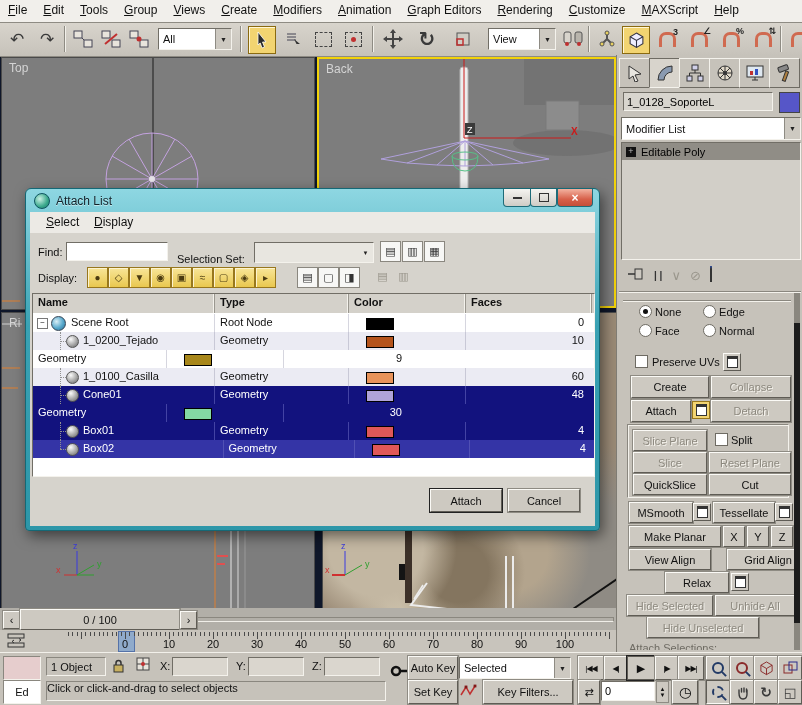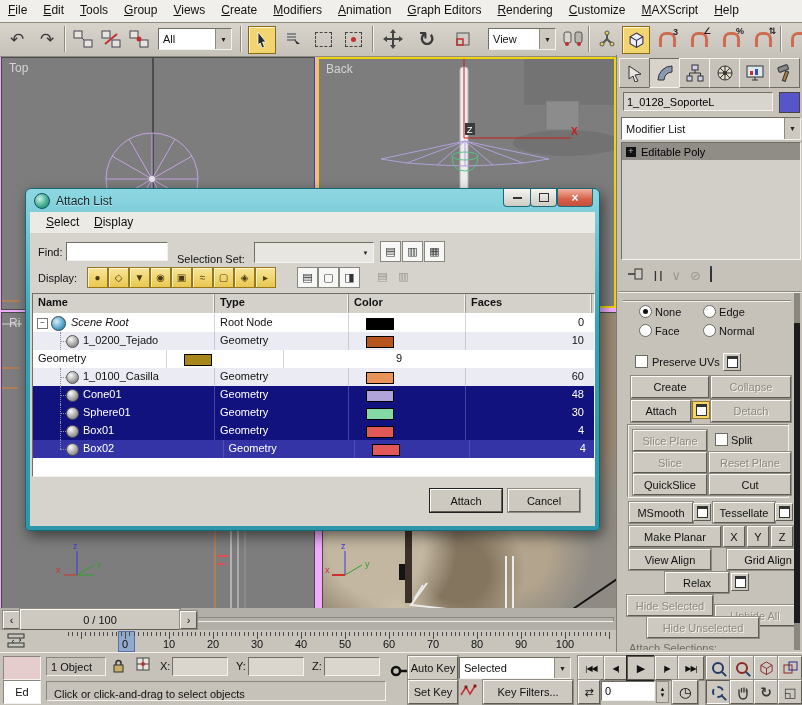--- a/index.html
+++ b/index.html
@@ -1,16 +1,16 @@
 <!DOCTYPE html>
 <html><head>
 <meta charset="utf-8">
 <style>
   html,body{margin:0;padding:0;background:#666;}
-  .app{position:relative;width:802px;height:705px;background:#f0abfc;overflow:hidden;
+  .app{position:relative;width:802px;height:705px;background:#0f172a;overflow:hidden;
        font-family:"Liberation Sans","DejaVu Sans",sans-serif;font-size:11px;color:#111;}
   .abs{position:absolute;}
   
   .menubar{position:absolute;left:0;top:0;width:802px;height:22px;background:#f1efeb;
            border-bottom:1px solid #8e8b83;white-space:nowrap;}
   .menu-item{display:inline-block;padding:0 8px;line-height:21px;font-size:12px;cursor:default;}
   .menu-item::first-letter{text-decoration:underline;}
   .toolbar{position:absolute;left:0;top:23px;width:802px;height:33px;
            background:linear-gradient(#d8d4cc,#c6c2ba);border-bottom:1px solid #8e8b83;}
   .tbtn{position:absolute;top:3px;width:26px;height:26px;display:flex;align-items:center;justify-content:center;}
@@ -521,21 +521,21 @@
     <input class="field" style="left: 172px; top: 4px; width: 56px;" value="">
     <span class="lbl" style="left:236px;top:7px">Y:</span>
     <input class="field" style="left: 248px; top: 4px; width: 56px;" value="">
     <span class="lbl" style="left:312px;top:7px">Z:</span>
     <input class="field" style="left: 324px; top: 4px; width: 56px;" value="">
     <span class="abs" style="left:390px;top:10px">
       <svg width="28" height="17">
           <circle cx="6" cy="8" r="4" fill="none" stroke="#111" stroke-width="2.5"></circle>
           <path d="M10 8 H26 M20 8 V13 M25 8 V13" stroke="#111" stroke-width="2.5" fill="none"></path>
         </svg></span>
-    <div class="abs sunken2" style="left:46px;top:28px;width:340px;height:20px;display:flex;align-items:flex-end;padding-left:7px;box-sizing:border-box">
+    <div class="abs sunken2" style="left:46px;top:28px;width:340px;height:20px;display:flex;align-items:flex-start;padding-left:0;box-sizing:border-box">
         <span>Click or click-and-drag to select objects</span>
       </div>
 
     <div class="btn" style="left:408px;top:3px;width:48px;height:22px">
         <span>Auto Key</span>
       </div>
     <div class="combo" style="left:459px;top:4px;width:110px">
       <span class="cv">Selected</span>
       <span class="ca">▼</span>
     </div>
@@ -767,21 +767,21 @@
       <div class="btn" style="left:46px;top:279px;width:62px;height:19px">
           <span>Relax</span>
         </div>
       <span class="abs mini" style="left:112px;top:280px">
           <span class="winico"></span>
         </span>
 
       <div class="btn dis" style="left:8px;top:302px;width:84px;height:19px">
           <span>Hide Selected</span>
         </div>
-      <div class="btn dis" style="left:96px;top:312px;width:78px;height:19px">
+      <div class="btn dis" style="left:96px;top:302px;width:78px;height:19px">
           <span>Unhide All</span>
         </div>
       <div class="btn dis" style="left:28px;top:324px;width:110px;height:19px">
           <span>Hide Unselected</span>
         </div>
       <span class="lbl" style="left:10px;top:349px;color:#6e6b63">Attach Selections:</span>
 
       <div class="abs" style="left:175px;top:0;width:6px;height:357px;background:#8a877f">
         <div class="abs" style="left:0;top:30px;width:6px;height:300px;background:#1c1c1c"></div>
       </div>
@@ -829,21 +829,21 @@
             <span class="hcell" style="width: 182px; box-sizing: border-box;">Name</span>
             <span class="hcell" style="width: 134px; box-sizing: border-box;">Type</span>
             <span class="hcell" style="width: 117px; box-sizing: border-box;">Color</span>
             <span class="hcell" style="width: 126px; box-sizing: border-box;">Faces</span>
           </div>
         <div id="dlg-rows">
             <div class="dlg-row" style="top: 20px;">
               <span class="cell" style="width: 182px;">
                 <span class="expand">−</span>
                 <span class="globe"></span>
-                <span style="position: absolute; left: 38px; top: 2px; font-style: italic;">Scene Root</span>
+                <span style="position: absolute; left: 38px; top: 2px;">Scene Root</span>
               </span>
               <span class="cell" style="width: 134px; padding-left: 5px;">Root Node</span>
               <span class="cell" style="width: 117px;">
                 <span class="swatch" style="background: rgb(0, 0, 0);"></span>
               </span>
               <span class="cell" style="width: 126px; text-align: right; padding-right: 8px; border-right: none;">0</span>
             </div>
             <div class="dlg-row alt" style="top: 38px;">
               <span class="cell" style="width: 182px;">
                 <span class="dotv"></span>
@@ -884,26 +884,20 @@
                 <span class="sphico"></span>
                 <span style="position: absolute; left: 50px; top: 2px;">Cone01</span>
               </span>
               <span class="cell" style="width: 134px; padding-left: 5px;">Geometry</span>
               <span class="cell" style="width: 117px;">
                 <span class="swatch" style="background: rgb(176, 164, 216);"></span>
               </span>
               <span class="cell" style="width: 126px; text-align: right; padding-right: 8px; border-right: none;">48</span>
             </div>
             <div class="dlg-row sel" style="top: 110px;">
-              <span class="cell" style="width: 182px;">
-                <span class="dotv"></span>
-                <span class="doth"></span>
-                <span class="sphico"></span>
-                <span style="position: absolute; left: 50px; top: 2px;">Sphere01</span>
-              </span>
               <span class="cell" style="width: 134px; padding-left: 5px;">Geometry</span>
               <span class="cell" style="width: 117px;">
                 <span class="swatch" style="background: rgb(132, 216, 164);"></span>
               </span>
               <span class="cell" style="width: 126px; text-align: right; padding-right: 8px; border-right: none;">30</span>
             </div>
             <div class="dlg-row sel" style="top: 128px;">
               <span class="cell" style="width: 182px;">
                 <span class="dotv"></span>
                 <span class="doth"></span>

